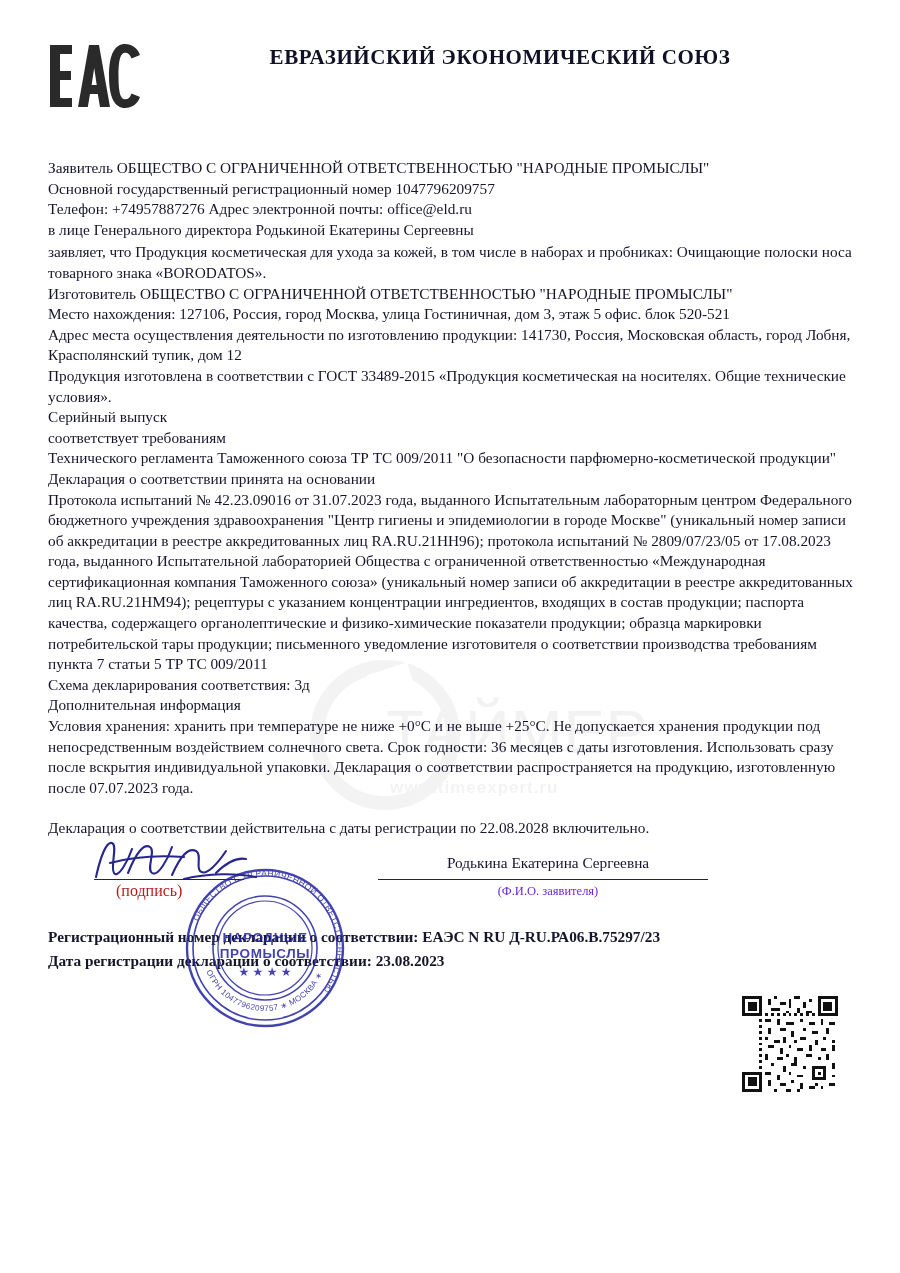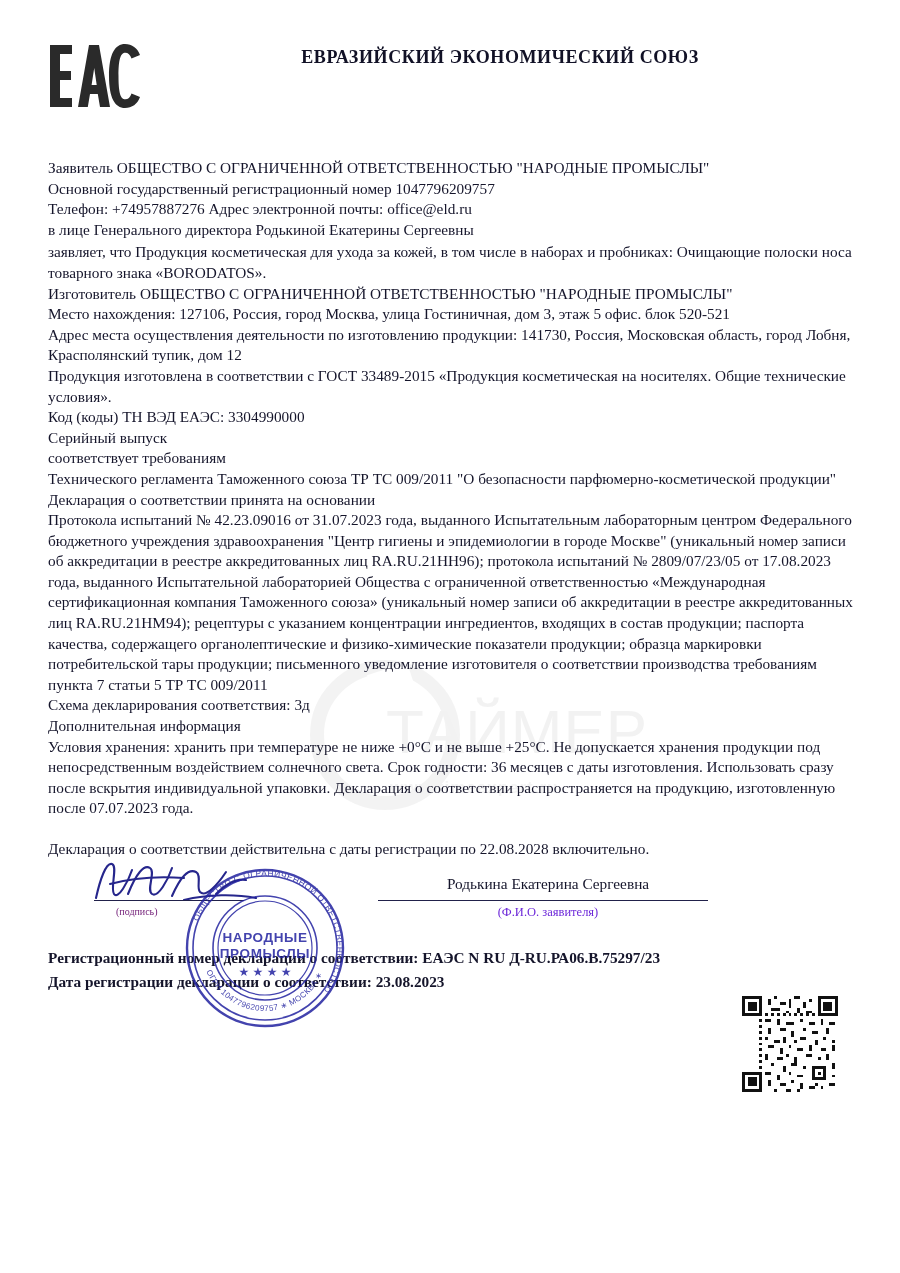--- a/index.html
+++ b/index.html
@@ -102,21 +102,21 @@
   .header-titles {
     position: absolute;
     left: 180px;
     top: 6px;
     width: 640px;
     text-align: center;
   }
   .header-titles .line {
     font-family: "Liberation Serif", serif;
     font-weight: bold;
-    font-size: 18px;
+    font-size: 21px;
     letter-spacing: 0.6px;
     line-height: 22px;
     color: #111126;
   }
 
   
   .doc-body {
     position: absolute;
     left: 48px;
     top: 158px;
@@ -150,22 +150,22 @@
     position: absolute;
     left: 330px;
     top: 30px;
     width: 330px;
     border-bottom: 1px solid #21214a;
   }
   .sig-left-cap {
     position: absolute;
     left: 68px;
     top: 32px;
-    font-size: 10px;
-    color: #701a75;
+    font-size: 16px;
+    color: #b91c1c;
   }
   .sig-right-name {
     position: absolute;
     left: 355px;
     top: 4px;
     font-size: 15.3px;
     width: 290px;
     text-align: center;
   }
   .sig-right-cap {
@@ -269,21 +269,20 @@
         <span class="b">заявляет, что</span>
         <span>Продукция косметическая для ухода за кожей, в том числе в наборах и пробниках: Очищающие полоски носа товарного знака «BORODATOS».</span>
       </p>
       <p>
         <span>Изготовитель</span>
         <span>ОБЩЕСТВО С ОГРАНИЧЕННОЙ ОТВЕТСТВЕННОСТЬЮ "НАРОДНЫЕ ПРОМЫСЛЫ"</span>
       </p>
       <p>Место нахождения: 127106, Россия, город Москва, улица Гостиничная, дом 3, этаж 5 офис. блок 520-521</p>
       <p>Адрес места осуществления деятельности по изготовлению продукции: 141730, Россия, Московская область, город Лобня, Красполянский тупик, дом 12</p>
       <p>Продукция изготовлена в соответствии с ГОСТ 33489-2015 «Продукция косметическая на носителях. Общие технические условия».</p>
-      <p>Код (коды) ТН ВЭД ЕАЭС: 3304990000</p>
       <p>Серийный выпуск</p>
 
       <p class="b">соответствует требованиям</p>
       <p>Технического регламента Таможенного союза ТР ТС 009/2011 "О безопасности парфюмерно-косметической продукции"</p>
 
       <p class="b">Декларация о соответствии принята на основании</p>
       <p>Протокола испытаний № 42.23.09016 от 31.07.2023 года, выданного Испытательным лабораторным центром Федерального бюджетного учреждения здравоохранения "Центр гигиены и эпидемиологии в городе Москве" (уникальный номер записи об аккредитации в реестре аккредитованных лиц RA.RU.21НН96); протокола испытаний № 2809/07/23/05 от 17.08.2023 года, выданного Испытательной лабораторией Общества с ограниченной ответственностью «Международная сертификационная компания Таможенного союза» (уникальный номер записи об аккредитации в реестре аккредитованных лиц RA.RU.21НМ94); рецептуры с указанием концентрации ингредиентов, входящих в состав продукции; паспорта качества, содержащего органолептические и физико-химические показатели продукции; образца маркировки потребительской тары продукции; письменного уведомление изготовителя о соответствии производства требованиям пункта 7 статьи 5 ТР ТС 009/2011</p>
       <p>Схема декларирования соответствия: 3д</p>
 
       <p class="b">Дополнительная информация</p>

